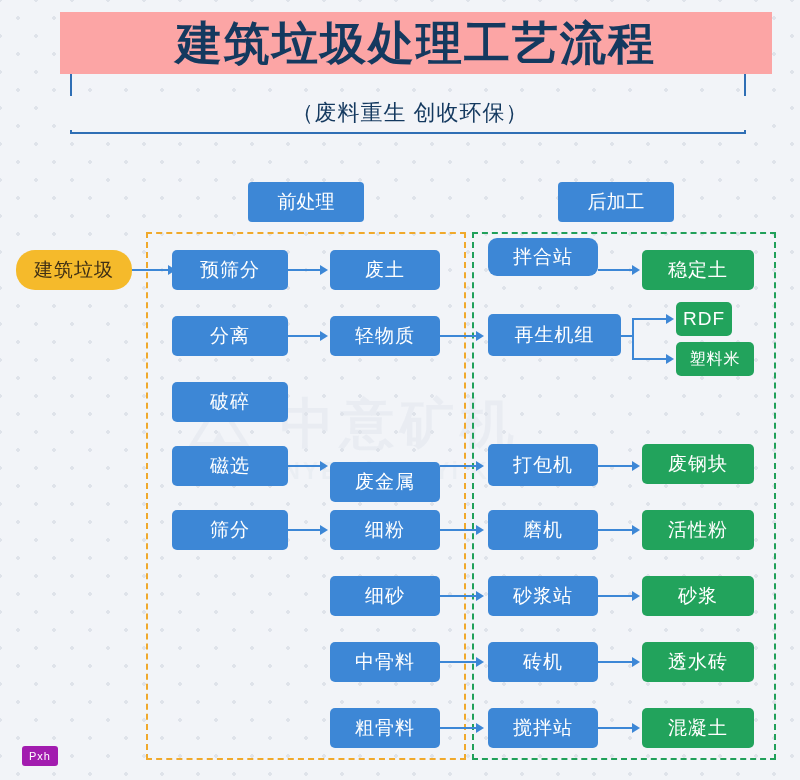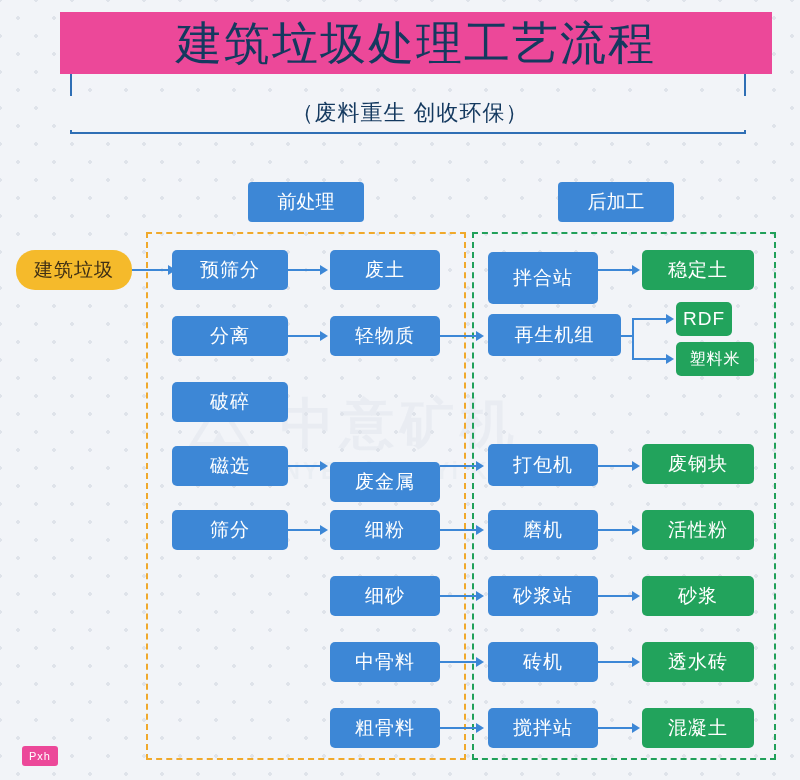--- a/index.html
+++ b/index.html
@@ -21,23 +21,23 @@
   }
   #stage{position:absolute;left:0;top:0;width:800px;height:780px;z-index:2;}
 
   
   .hdr-frame{
     position:absolute;left:70px;top:18px;width:676px;height:116px;
     border:2px solid #2f6fb5;box-sizing:border-box;
   }
   .hdr-title{
     position:absolute;left:60px;top:12px;width:700px;text-align:center;
-    font-size:46px;font-weight:normal;color:#14395f;letter-spacing:2px;
+    font-size:46px;font-weight:bold;color:#14395f;letter-spacing:2px;
     line-height:62px;
-    background:#ec4899;padding:0 6px;
+    background:#fca5a5;padding:0 6px;
   }
   .hdr-sub{
     position:absolute;left:60px;top:96px;width:700px;text-align:center;
     font-size:22px;color:#14395f;letter-spacing:1px;line-height:34px;
     background:#f2f4f8;
   }
 
   
   .frame{position:absolute;box-sizing:border-box;}
   .frame.orange{border:2px dashed #f0a92c;}
@@ -86,21 +86,21 @@
     position:absolute;left:0;top:78px;width:800px;text-align:center;
     font-size:23px;font-weight:bold;color:#e2e7ee;letter-spacing:3px;
   }
   .wm-logo{
     position:absolute;left:176px;top:18px;width:86px;height:74px;
   }
 
   
   #corner-badge{
     position:absolute;left:22px;top:746px;width:36px;height:20px;
-    background:#ec4899;border-radius:3px;color:#fff;font-size:11px;
+    background:#a21caf;border-radius:3px;color:#fff;font-size:11px;
     display:flex;align-items:center;justify-content:center;letter-spacing:1px;
     z-index:3;
   }
 </style>
 </head>
 <body>
 
 <div id="bg-dots"></div>
 
 <div id="watermark">
@@ -148,21 +148,21 @@
 
   <div class="conn h" style="left:288px;top:335px;width:34px;"></div>
   <div class="arrow" style="left:320px;top:331px;"></div>
 
   <div class="conn h" style="left:288px;top:465px;width:34px;"></div>
   <div class="arrow" style="left:320px;top:461px;"></div>
 
   <div class="conn h" style="left:288px;top:529px;width:34px;"></div>
   <div class="arrow" style="left:320px;top:525px;"></div>
 
-  <div class="node blue" style="left:488px;top:252px;width:110px;height:52px;">拌合站</div>
+  <div class="node blue" style="left:488px;top:238px;width:110px;height:38px;border-radius:9px;">拌合站</div>
   <div class="node blue" style="left:488px;top:314px;width:133px;height:42px;">再生机组</div>
   <div class="node blue" style="left:488px;top:444px;width:110px;height:42px;">打包机</div>
   <div class="node blue" style="left:488px;top:510px;width:110px;height:40px;">磨机</div>
   <div class="node blue" style="left:488px;top:576px;width:110px;height:40px;">砂浆站</div>
   <div class="node blue" style="left:488px;top:642px;width:110px;height:40px;">砖机</div>
   <div class="node blue" style="left:488px;top:708px;width:110px;height:40px;">搅拌站</div>
 
   <div class="node green" style="left:642px;top:250px;width:112px;height:40px;">稳定土</div>
   <div class="node green" style="left:676px;top:302px;width:56px;height:34px;">RDF</div>
   <div class="node green small" style="left:676px;top:342px;width:78px;height:34px;">塑料米</div>

